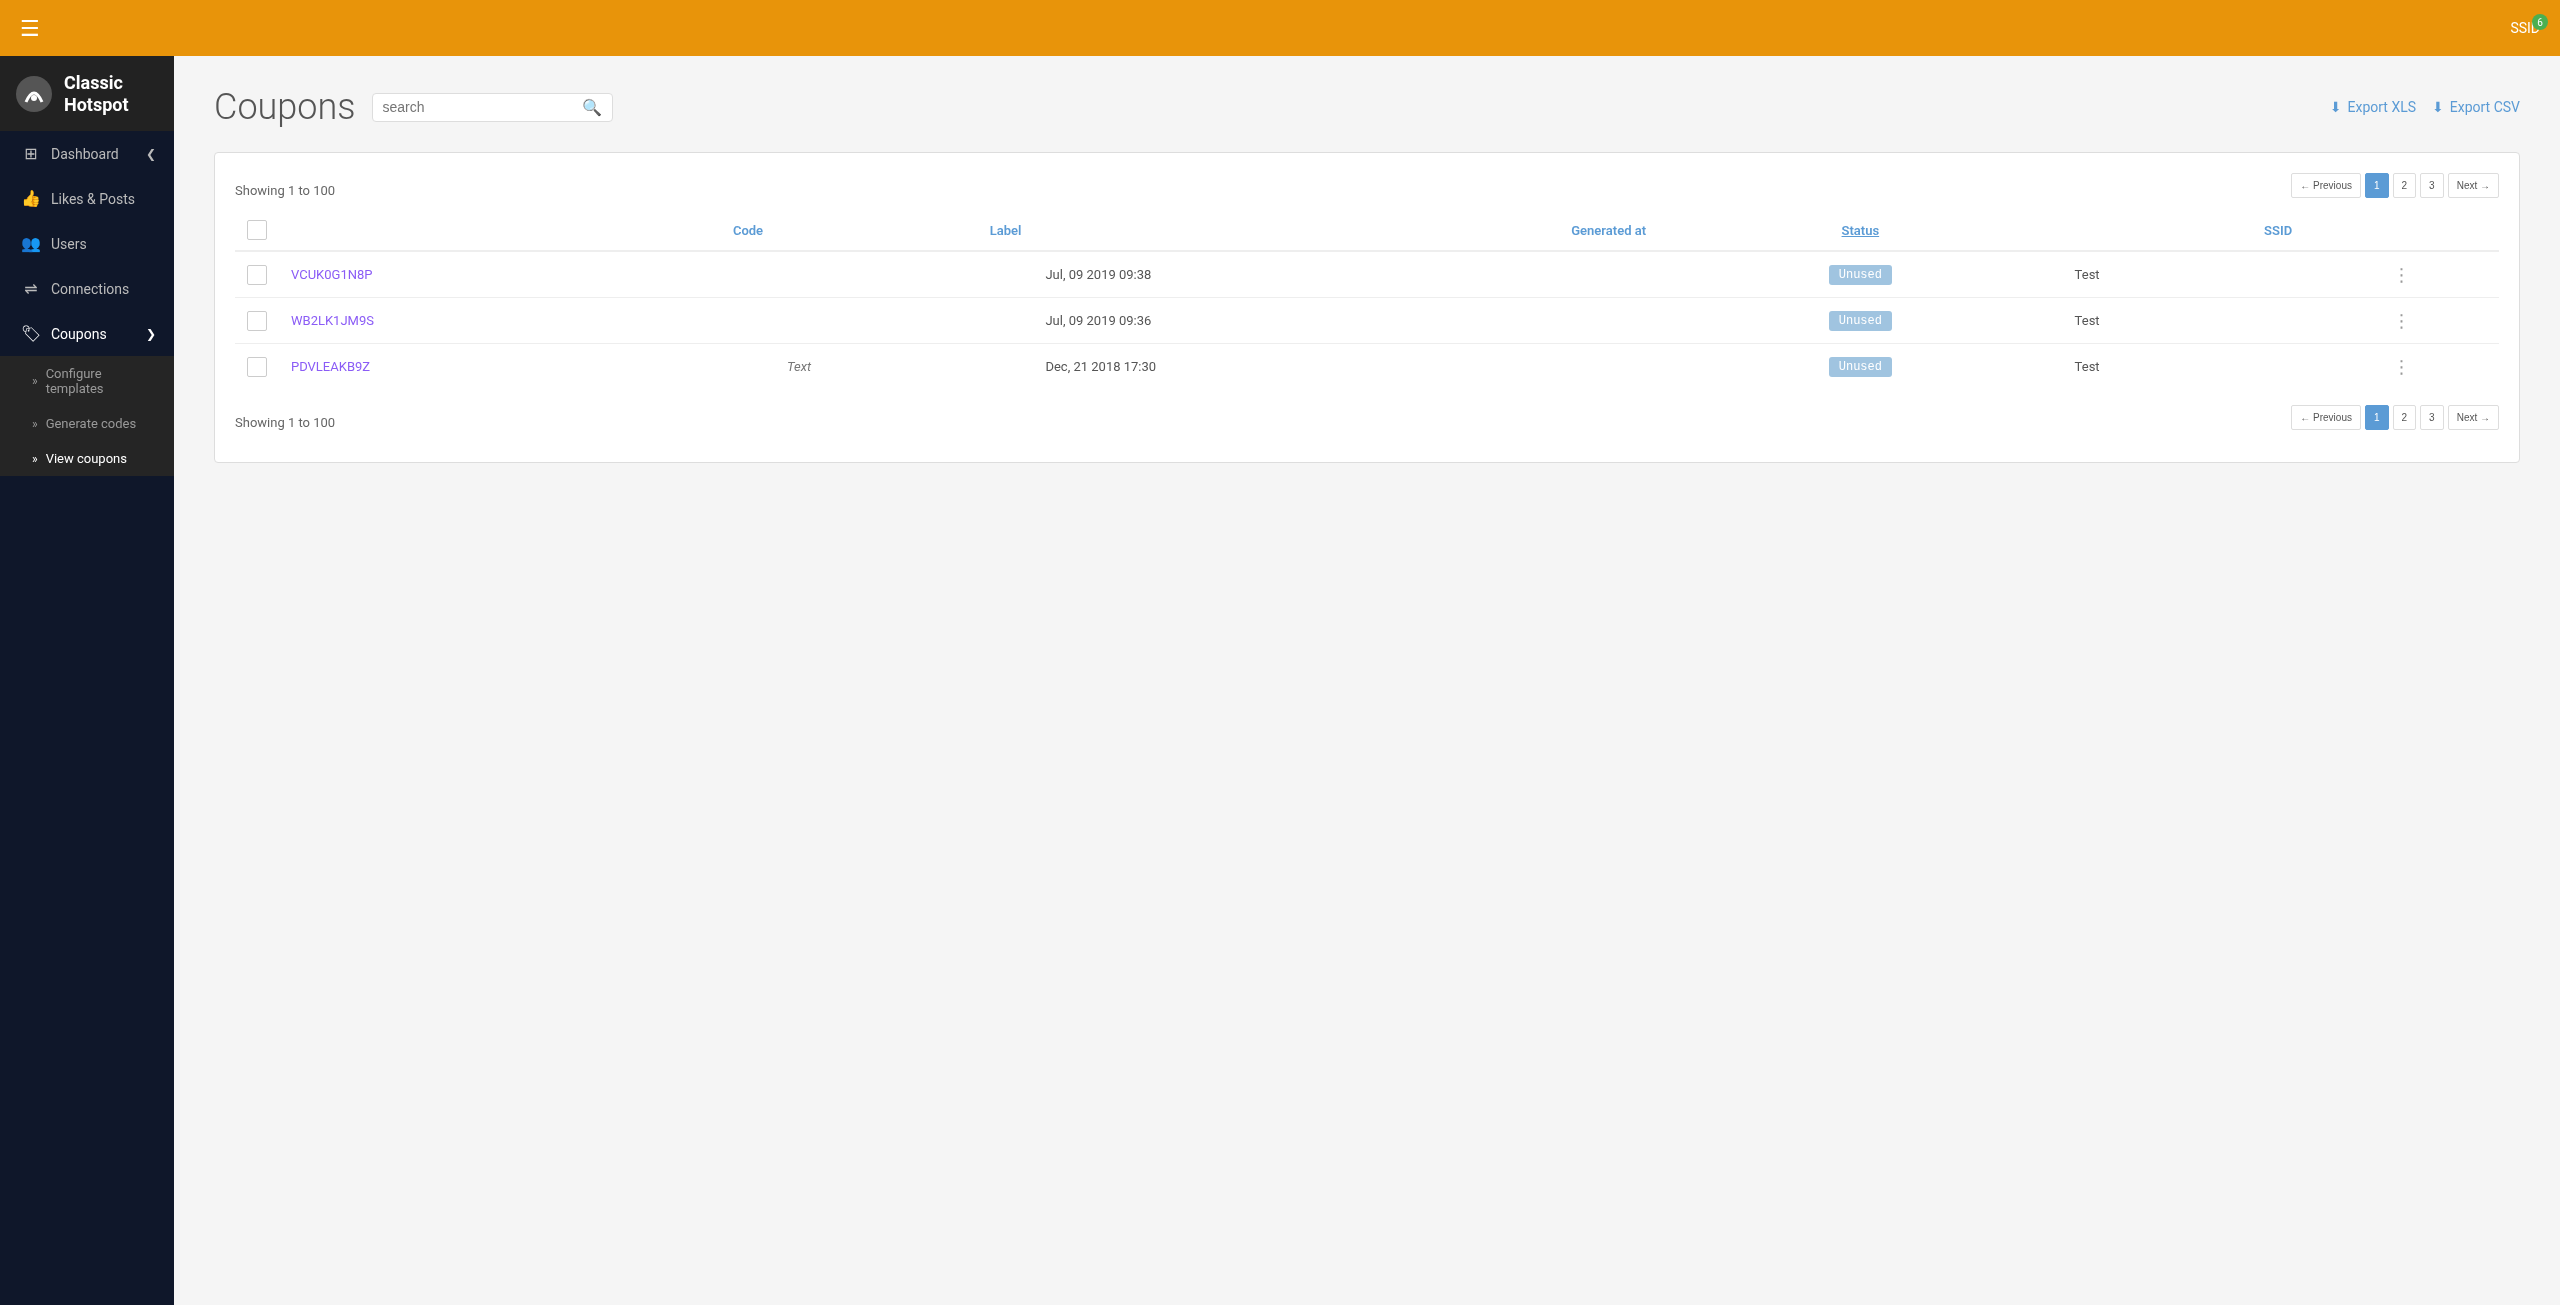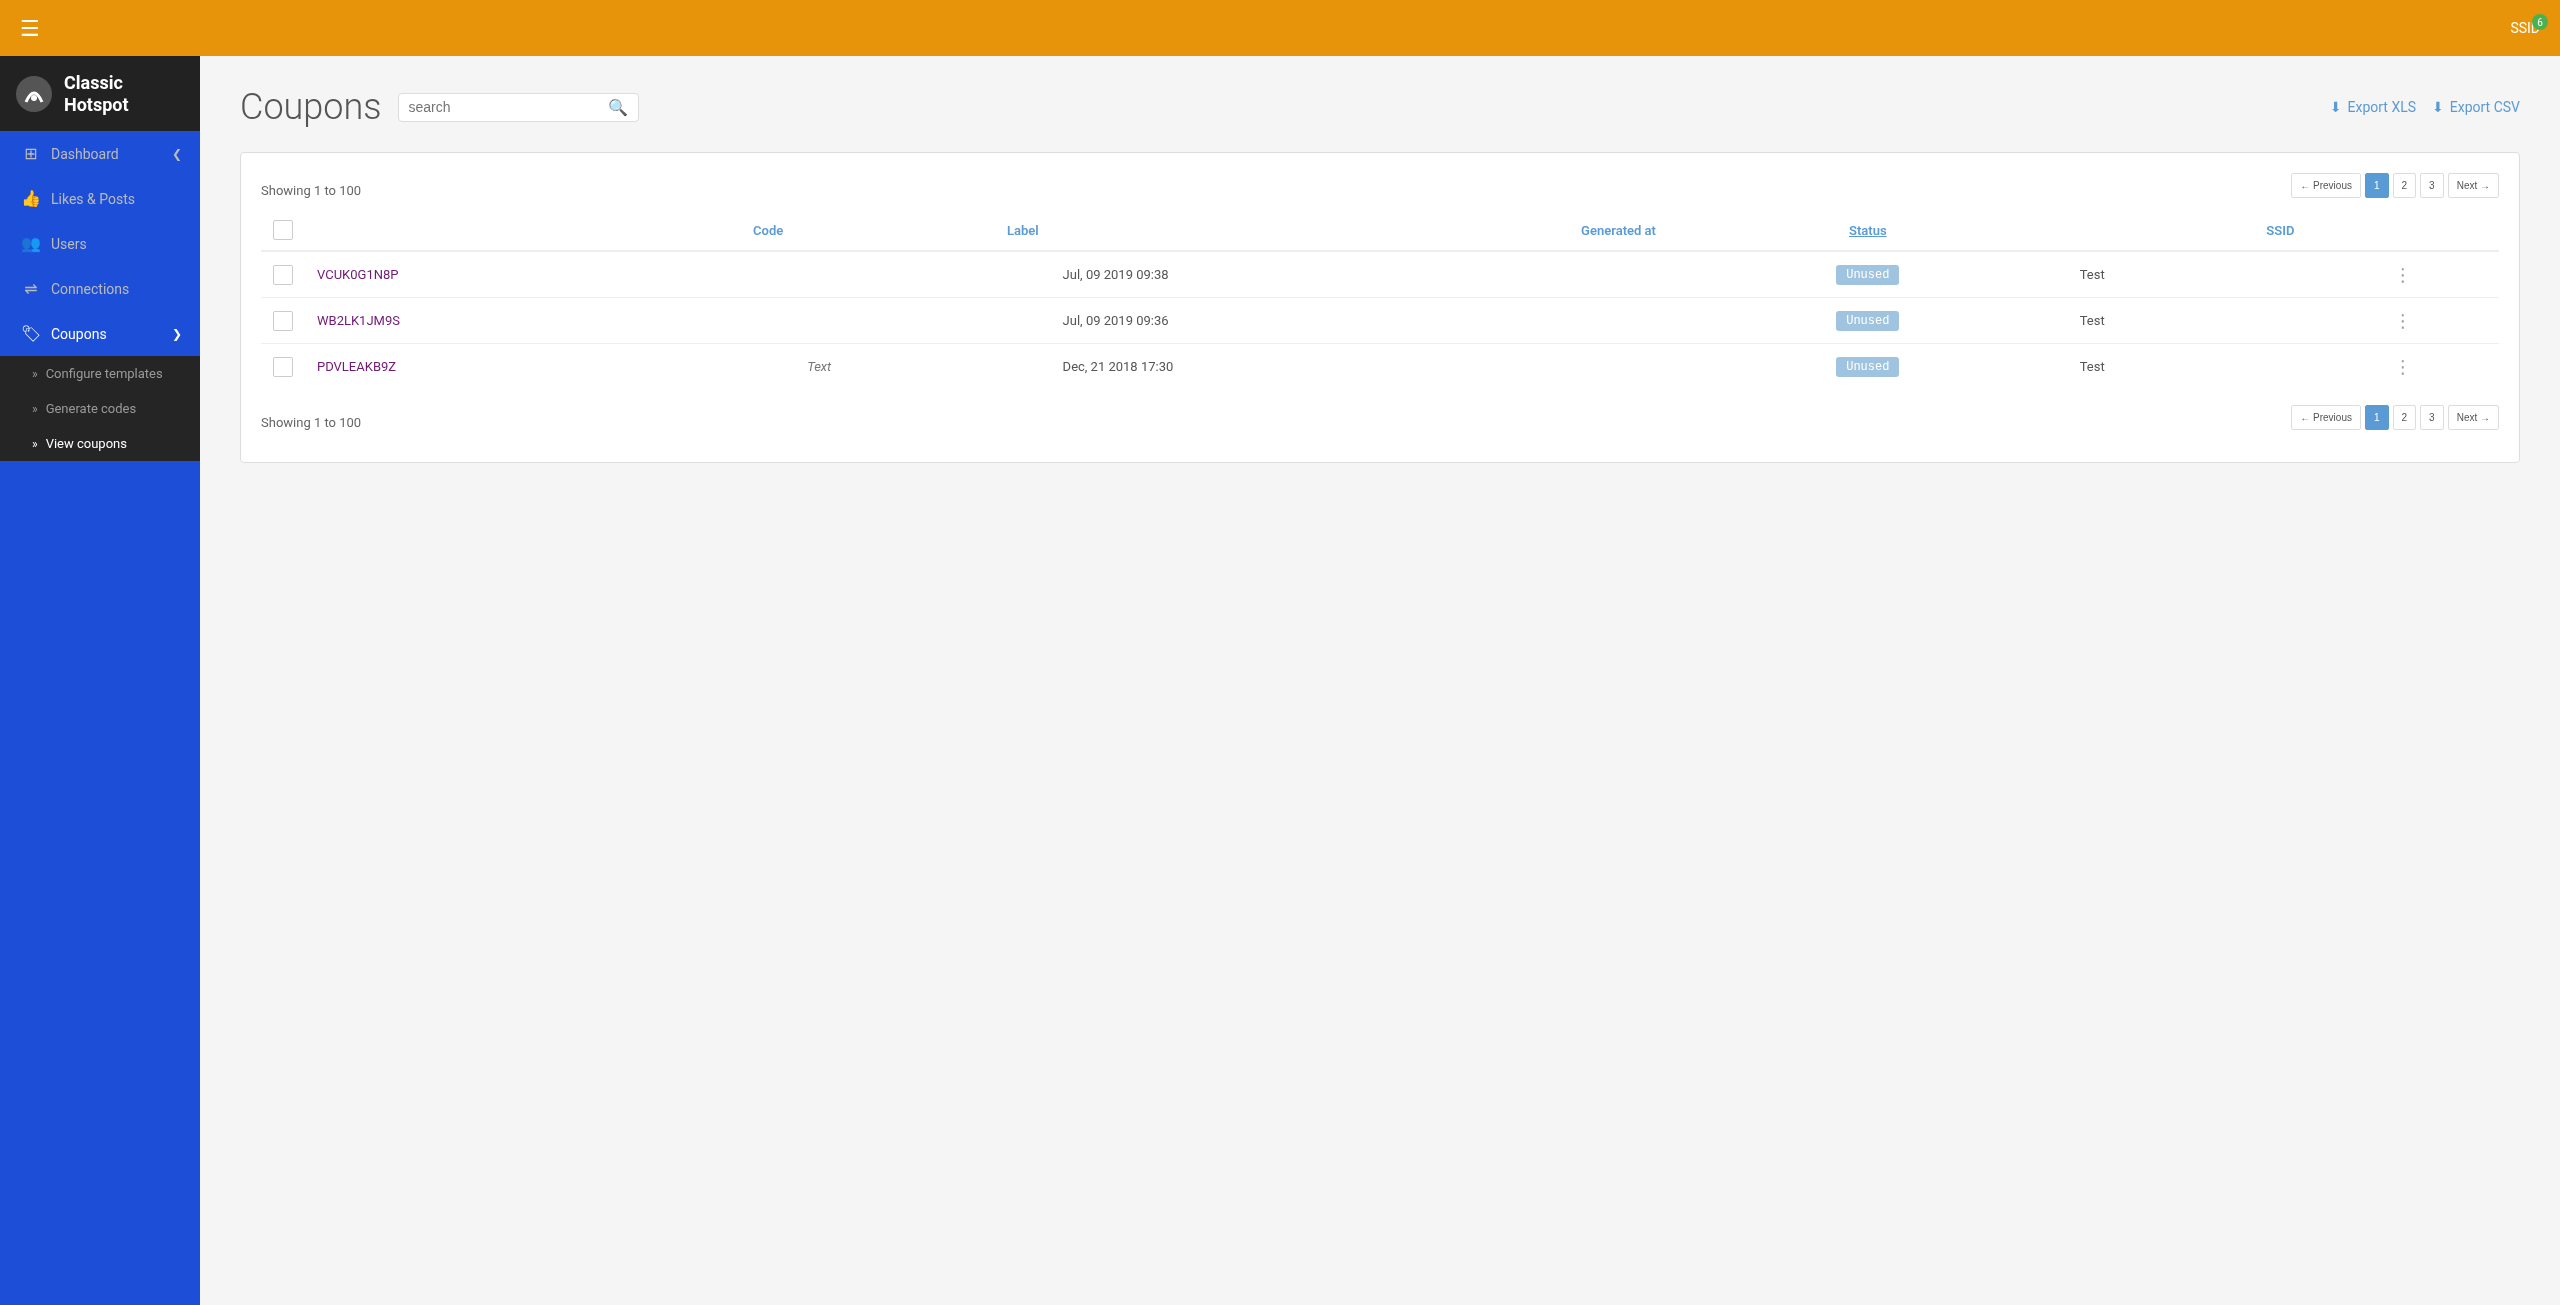--- a/index.html
+++ b/index.html
@@ -31,22 +31,22 @@
       position: absolute;
       top: -6px;
       right: -8px;
     }
 
     
     .layout { display: flex; flex: 1; overflow: hidden; }
 
     
     .sidebar {
-      width: 200px;
-      background: #1d4ed8;
+      width: 174px;
+      background: #0f172a;
       color: #ccc;
       display: flex;
       flex-direction: column;
       flex-shrink: 0;
       overflow-y: auto;
     }
     .sidebar-logo {
       display: flex;
       align-items: center;
       gap: 12px;
@@ -163,21 +163,21 @@
       text-align: right;
       font-weight: 600;
       color: #5b9bd5;
       font-size: 13px;
       border-bottom: 2px solid #eee;
     }
     thead th.center { text-align: center; text-decoration: underline; }
     tbody tr { border-bottom: 1px solid #eee; }
     tbody tr:last-child { border-bottom: none; }
     tbody td { padding: 12px 12px; font-size: 13px; color: #555; }
-    .code-link { color: #701a75; text-decoration: none; cursor: pointer; }
+    .code-link { color: #8b5cf6; text-decoration: none; cursor: pointer; }
     .status-badge {
       display: inline-block;
       padding: 3px 10px;
       border-radius: 3px;
       font-size: 12px;
       color: white;
     }
     .status-unused { background: #a0c4e0; font-family: Liberation Mono, monospace; }
     .action-menu {
       color: #999;

